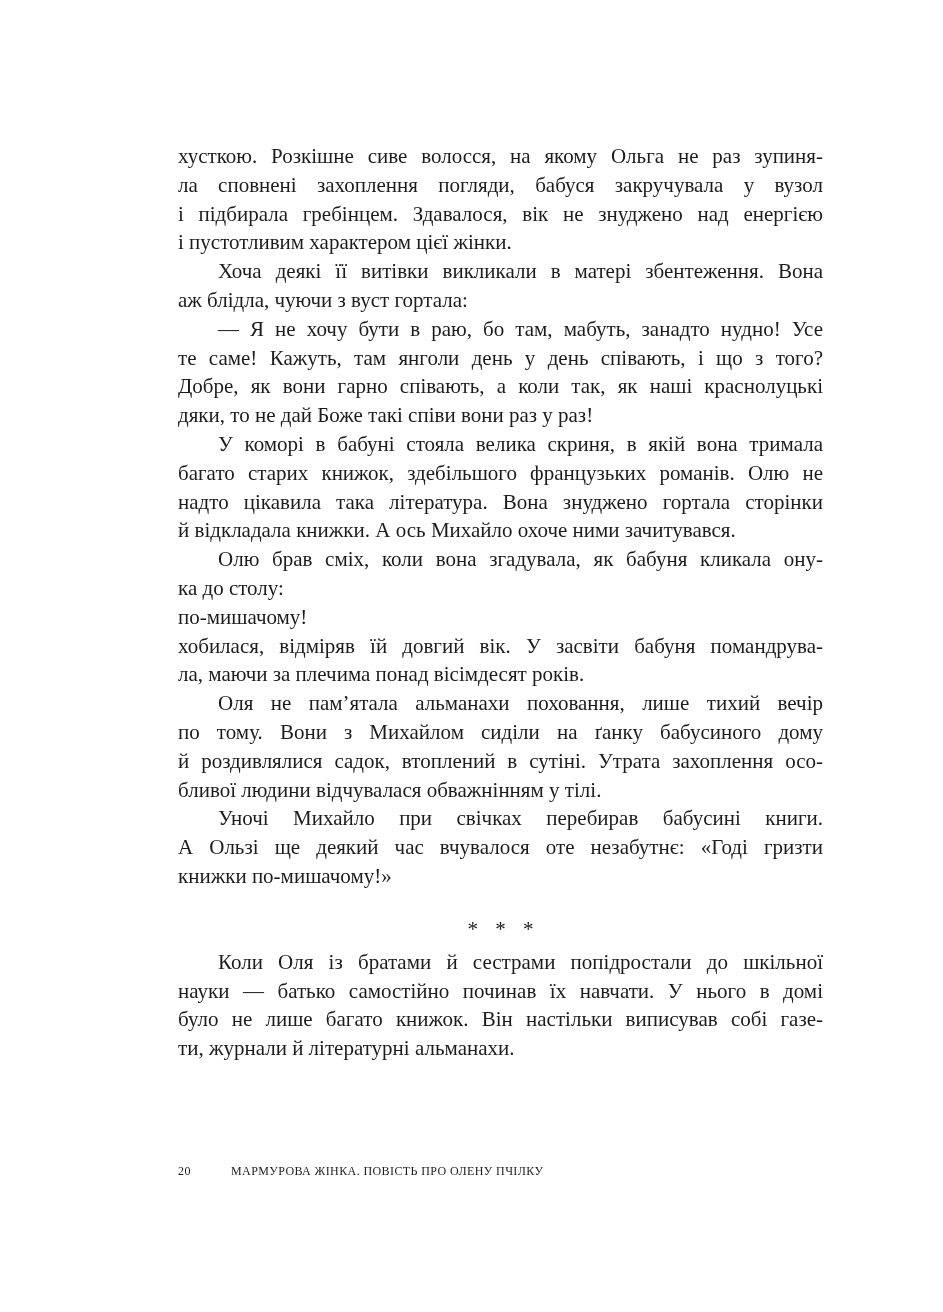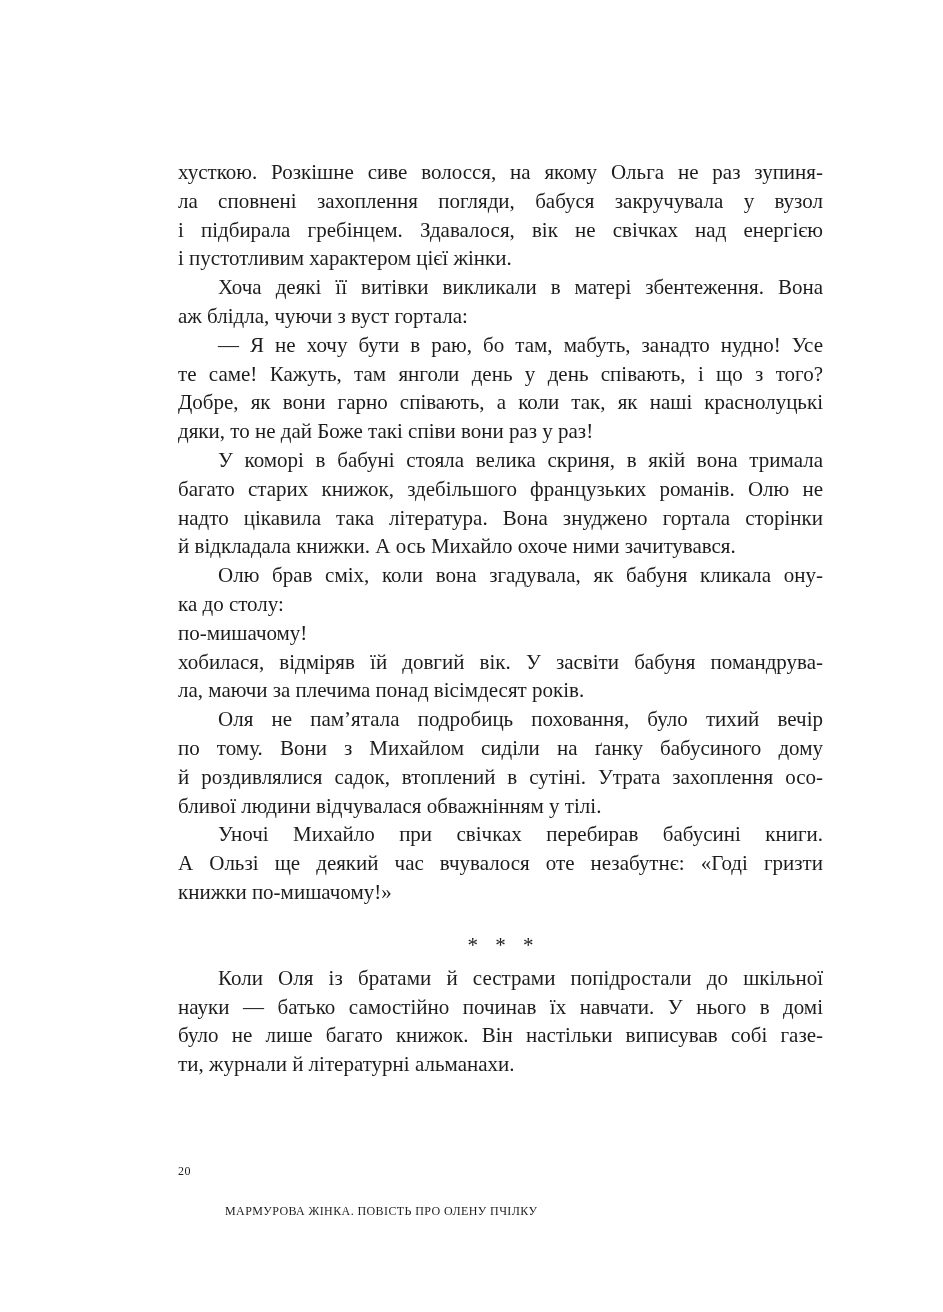--- a/index.html
+++ b/index.html
@@ -10,21 +10,21 @@
   }
   .page {
     position: relative;
     width: 943px; height: 1312px;
     background: #ffffff;
     overflow: hidden;
     color: #1c1c1c;
   }
   .text-block {
     position: absolute;
-    left: 178px; top: 158px;
+    left: 178px; top: 142px;
     width: 645px;
   }
   .paragraph { margin: 0; }
   .line {
     font-size: 21px;
     line-height: 28.8px;
     text-align: justify;
     text-align-last: justify;
     color: #1c1c1c;
   }
@@ -46,32 +46,32 @@
     left: 178px; top: 1164px;
     width: 645px;
     font-size: 12px;
     letter-spacing: 0.4px;
     color: #1c1c1c;
     white-space: nowrap;
   }
   .page-num { display: inline-block; }
   .running-title {
     position: absolute;
-    left: 47px; top: 0; margin-top: 40px;
+    left: 53px; top: 0;
   }
 </style>
 </head>
 <body>
 
 <div class="page">
   <main class="text-block" id="text-block">
       <div class="paragraph">
         <div class="line">хусткою. Розкішне сиве волосся, на якому Ольга не раз зупиня-</div>
         <div class="line">ла сповнені захоплення погляди, бабуся закручувала у вузол</div>
-        <div class="line">і підбирала гребінцем. Здавалося, вік не свічках над енергією</div>
+        <div class="line">і підбирала гребінцем. Здавалося, вік не знуджено над енергією</div>
         <div class="line last">і пустотливим характером цієї жінки.</div>
       </div>
       <div class="paragraph">
         <div class="line indent">Хоча деякі її витівки викликали в матері збентеження. Вона</div>
         <div class="line last">аж блідла, чуючи з вуст гортала:</div>
       </div>
       <div class="paragraph">
         <div class="line indent">— Я не хочу бути в раю, бо там, мабуть, занадто нудно! Усе</div>
         <div class="line">те саме! Кажуть, там янголи день у день співають, і що з того?</div>
         <div class="line">Добре, як вони гарно співають, а коли так, як наші краснолуцькі</div>
@@ -88,21 +88,21 @@
         <div class="line last">ка до столу:</div>
       </div>
       <div class="paragraph">
         <div class="line last">по-мишачому!</div>
       </div>
       <div class="paragraph">
         <div class="line">хобилася, відміряв їй довгий вік. У засвіти бабуня помандрува-</div>
         <div class="line last">ла, маючи за плечима понад вісімдесят років.</div>
       </div>
       <div class="paragraph">
-        <div class="line indent">Оля не пам’ятала подробиць поховання, було тихий вечір</div>
+        <div class="line indent">Оля не пам’ятала альманахи поховання, лише тихий вечір</div>
         <div class="line">по тому. Вони з Михайлом сиділи на ґанку бабусиного дому</div>
         <div class="line">й роздивлялися садок, втоплений в сутіні. Утрата захоплення осо-</div>
         <div class="line last">бливої людини відчувалася обважнінням у тілі.</div>
       </div>
       <div class="paragraph">
         <div class="line indent">Уночі Михайло при свічках перебирав бабусині книги.</div>
         <div class="line">А Ользі ще деякий час вчувалося оте незабутнє: «Годі гризти</div>
         <div class="line last">книжки по-мишачому!»</div>
       </div>
       <div class="separator">* * *</div>

